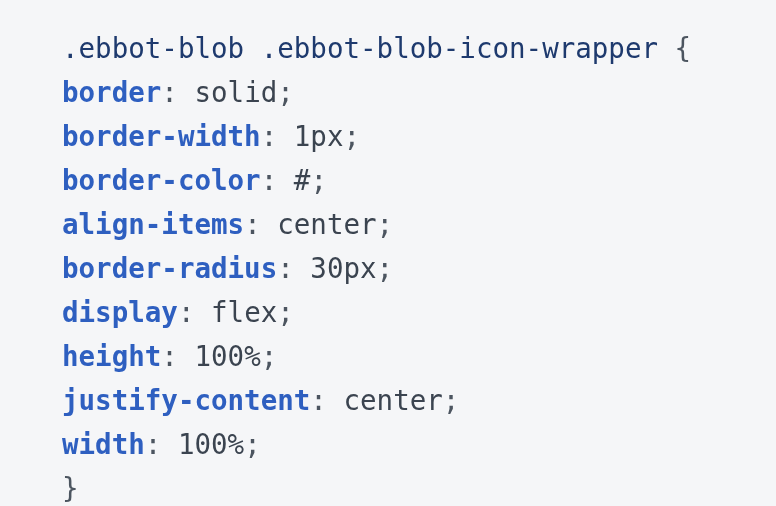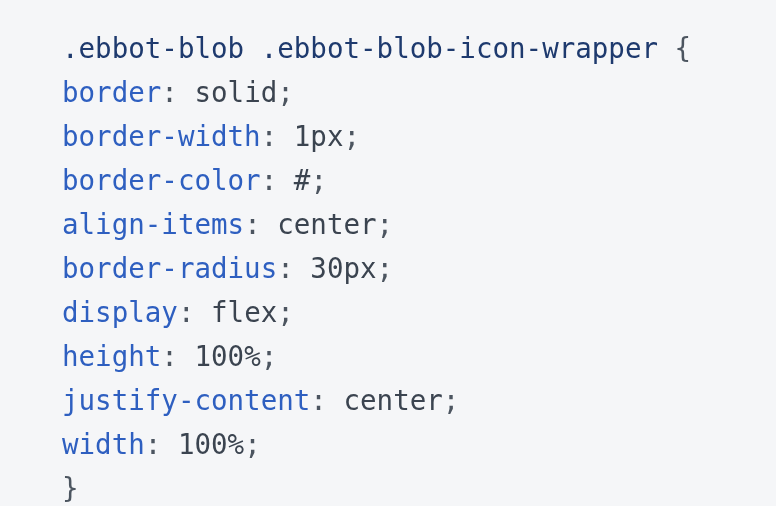--- a/index.html
+++ b/index.html
@@ -20,20 +20,20 @@
     padding: 10px 20px 12px 46px;
     background: var(--background, #f5f6f8);
     font-family: "DejaVu Sans Mono", monospace;
     font-size: 27.5px;
     line-height: 44px;
     white-space: pre;
     overflow: hidden;
   }
   .code-line { display: block; }
   .tok-selector    { color: var(--selector, #1e3a6e); }
-  .tok-property    { color: var(--property, #2e5fc0); }
+  .tok-property    { color: var(--property, #2e5fc0); font-weight: bold; }
   .tok-value       { color: var(--value, #3b4450); }
   .tok-punctuation { color: var(--punctuation, #4c5560); }
 </style>
 </head>
 <body>
 
 <pre class="code-block"><code><span class="code-line"><span class="tok-selector">.ebbot-blob .ebbot-blob-icon-wrapper</span><span class="tok-punctuation"> {</span></span><span class="code-line"><span class="tok-property">border</span><span class="tok-punctuation">: </span><span class="tok-value">solid</span><span class="tok-punctuation">;</span></span><span class="code-line"><span class="tok-property">border-width</span><span class="tok-punctuation">: </span><span class="tok-value">1px</span><span class="tok-punctuation">;</span></span><span class="code-line"><span class="tok-property">border-color</span><span class="tok-punctuation">: </span><span class="tok-value">#</span><span class="tok-punctuation">;</span></span><span class="code-line"><span class="tok-property">align-items</span><span class="tok-punctuation">: </span><span class="tok-value">center</span><span class="tok-punctuation">;</span></span><span class="code-line"><span class="tok-property">border-radius</span><span class="tok-punctuation">: </span><span class="tok-value">30px</span><span class="tok-punctuation">;</span></span><span class="code-line"><span class="tok-property">display</span><span class="tok-punctuation">: </span><span class="tok-value">flex</span><span class="tok-punctuation">;</span></span><span class="code-line"><span class="tok-property">height</span><span class="tok-punctuation">: </span><span class="tok-value">100%</span><span class="tok-punctuation">;</span></span><span class="code-line"><span class="tok-property">justify-content</span><span class="tok-punctuation">: </span><span class="tok-value">center</span><span class="tok-punctuation">;</span></span><span class="code-line"><span class="tok-property">width</span><span class="tok-punctuation">: </span><span class="tok-value">100%</span><span class="tok-punctuation">;</span></span><span class="code-line"><span class="tok-punctuation">}</span></span></code></pre>
 
 </body></html>

